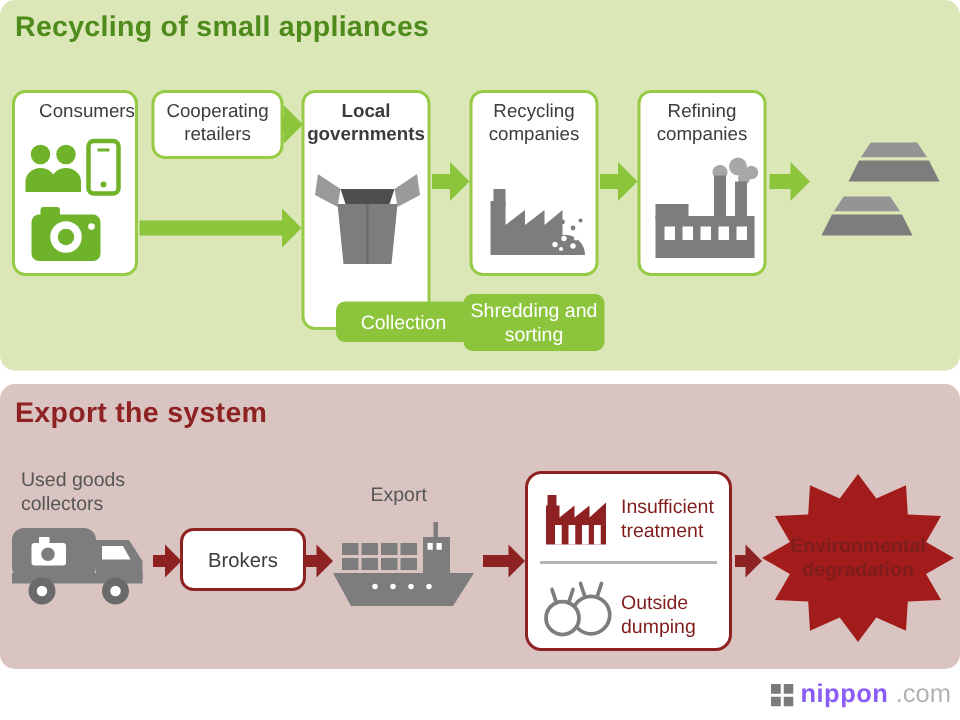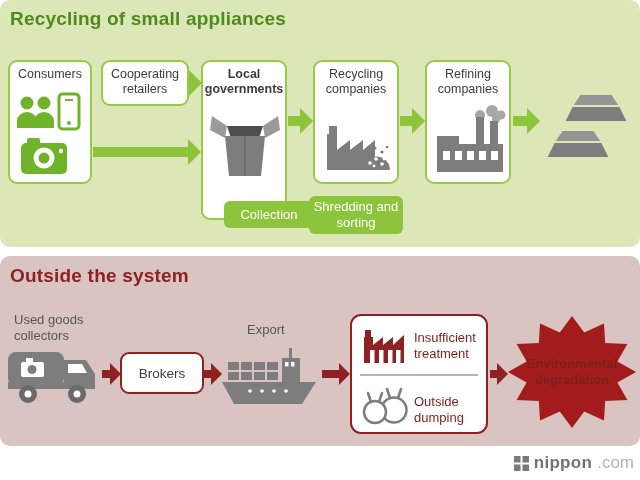--- a/index.html
+++ b/index.html
@@ -58,32 +58,32 @@
   .t-label{position:absolute;font-size:13px;color:#7f1d1d;line-height:1.2;}
 
   .star-wrap{position:absolute;left:506px;top:312px;width:132px;height:120px;}
   .star-text{
     position:absolute;left:0;top:0;width:132px;height:120px;display:flex;align-items:center;justify-content:center;
     text-align:center;color:#7f1d1d;font-size:13px;font-weight:bold;line-height:1.25;box-sizing:border-box;padding:0 14px;
   }
 
   
   .logo{position:absolute;left:500px;top:452px;width:134px;height:22px;display:flex;align-items:center;justify-content:flex-end;gap:5px;}
-  .logo .brand{font-size:17px;font-weight:bold;color:#737373;letter-spacing:.3px;}
+  .logo .brand{font-size:17px;font-weight:bold;color:#8b5cf6;letter-spacing:.3px;}
   .logo .tld{font-size:17px;color:#b3b3b3;}
 </style>
 </head>
 <body>
 
 <div id="stage">
 
   <div class="panel panel-top"></div>
   <div class="sec-title green">Recycling of small appliances</div>
 
-  <div class="wbox" style="left:8px;top:60px;width:84px;height:124px;">
+  <div class="wbox" style="left:8px;top:60px;width:84px;height:124px;text-align:right;">
     <span class="wbox-label">Consumers</span>
     <svg style="left:5px;top:28px;" width="74" height="92" viewBox="0 0 74 92">
       <circle cx="12" cy="13" r="6.5" fill="#6fb32a"></circle>
       <path d="M2,38 v-7 a10,9 0 0 1 20,0 v7 z" fill="#6fb32a"></path>
       <circle cx="29" cy="13" r="6.5" fill="#6fb32a"></circle>
       <path d="M19,38 v-7 a10,9 0 0 1 20,0 v7 z" fill="#6fb32a"></path>
       <rect x="44" y="4" width="20" height="35" rx="3.5" fill="#fff" stroke="#6fb32a" stroke-width="3"></rect>
       <line x1="50" y1="10" x2="58" y2="10" stroke="#6fb32a" stroke-width="2"></line>
       <circle cx="54" cy="33" r="2" fill="#6fb32a"></circle>
       <rect x="12" y="48" width="13" height="9" rx="2" fill="#6fb32a"></rect>
@@ -175,21 +175,21 @@
     </div>
   <div class="arrow green" style="left:513px;top:108px;width:27px;">
       <div class="shaft"></div>
       <div class="head"></div>
     </div>
 
   <div class="pill" style="left:199px;top:201px;width:90px;height:27px;margin-left:25px;">Collection</div>
   <div class="pill" style="left:309px;top:196px;width:94px;height:38px;">Shredding and sorting</div>
 
   <div class="panel panel-bottom"></div>
-  <div class="sec-title red">Outside the system</div>
+  <div class="sec-title red">Export the system</div>
 
   <div class="plain-label" style="left:14px;top:312px;width:110px;">Used goods collectors</div>
 
   <svg style="position:absolute;left:6px;top:336px;" width="100" height="76" viewBox="0 0 100 76">
     <rect x="2" y="16" width="56" height="34" rx="8" fill="#7d7d7d"></rect>
     <rect x="20" y="22" width="7" height="5" fill="#fff"></rect>
     <rect x="15" y="26" width="23" height="15" rx="2" fill="#fff"></rect>
     <circle cx="26" cy="33.5" r="4.5" fill="#7d7d7d"></circle>
     <path d="M58,24 H80 L89,38 V50 H58 Z" fill="#7d7d7d"></path>
     <polygon points="62,28 76,28 81,37 62,37" fill="#fff"></polygon>

